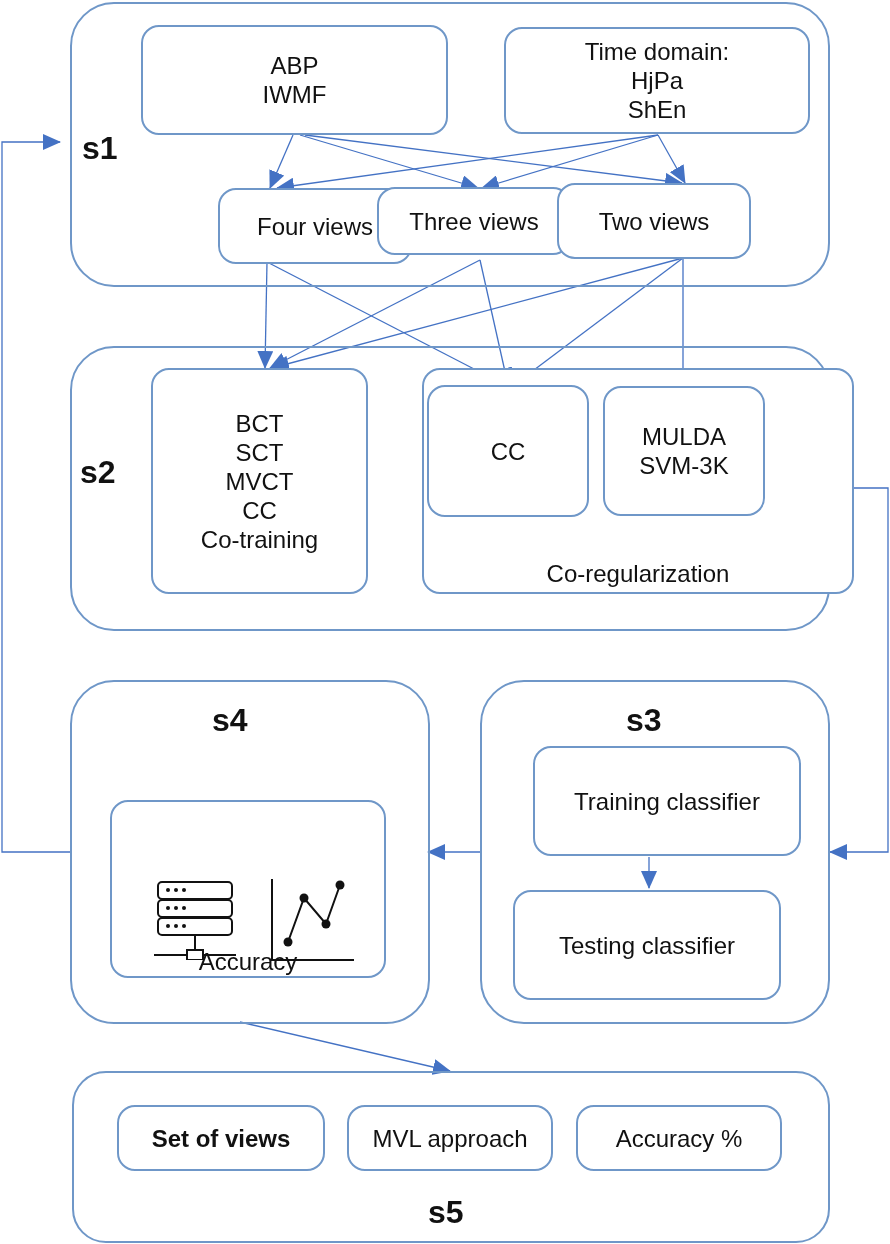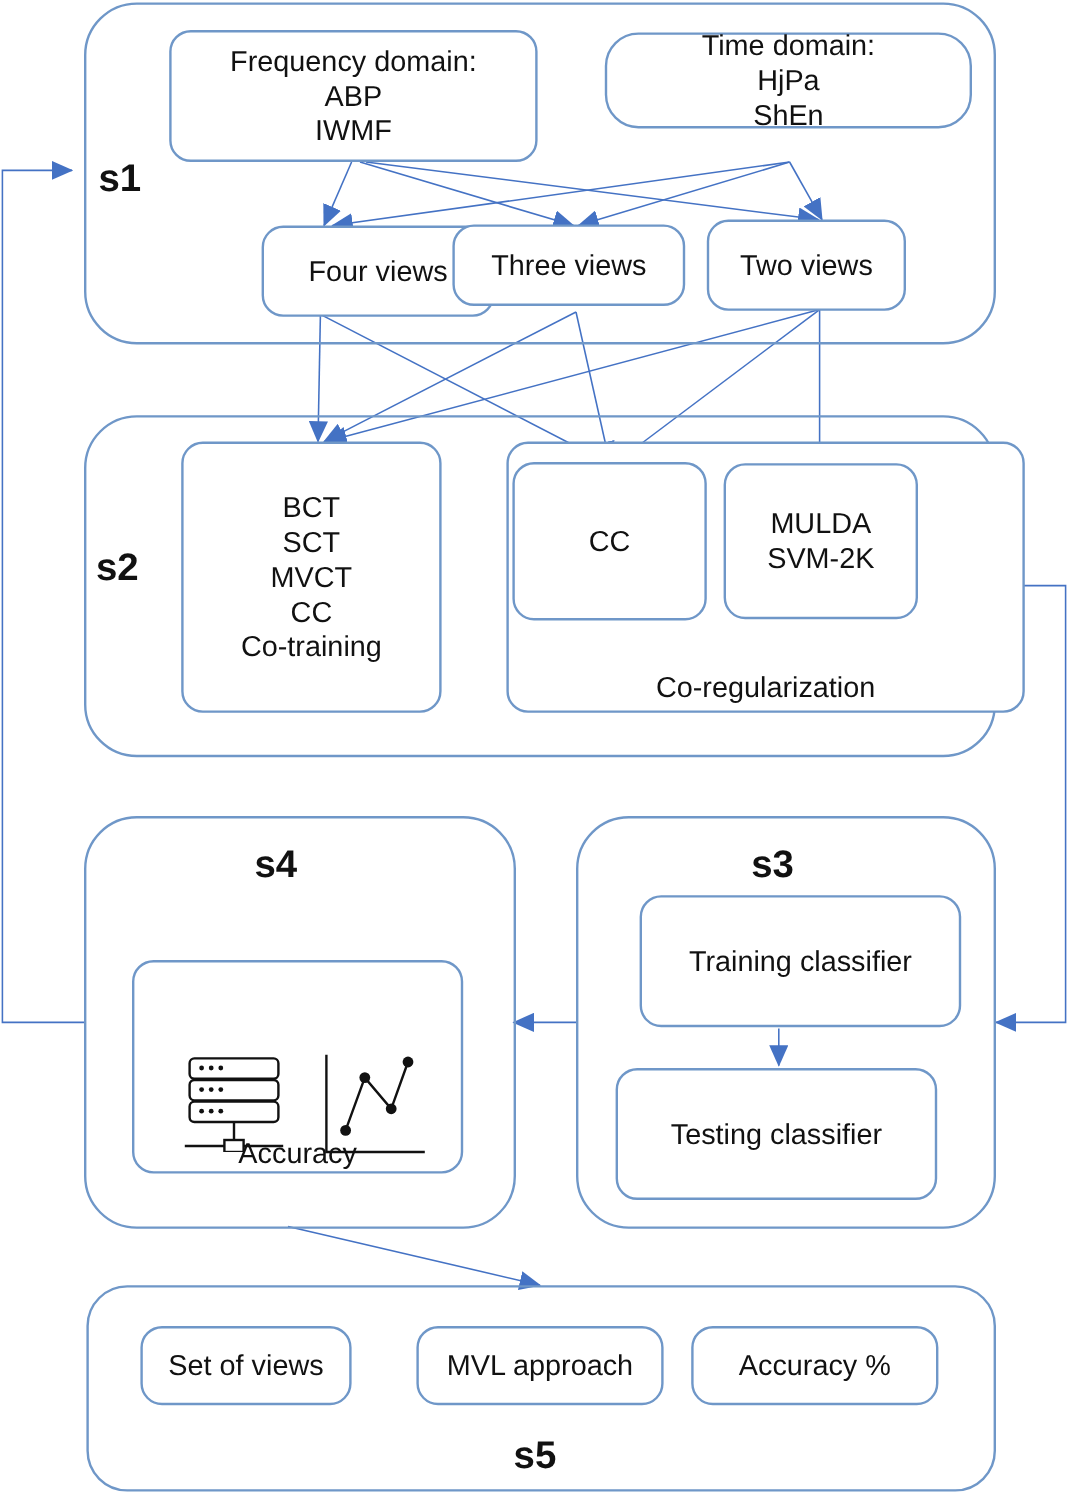--- a/index.html
+++ b/index.html
@@ -49,57 +49,56 @@
 
     <polyline points="70,852 2,852 2,142 60,142" marker-end="url(#ahL)"></polyline>
 
     <line x1="240" y1="1022" x2="450" y2="1071" marker-end="url(#ahL)"></line>
   </g>
 </svg>
 
 <div class="box outer" style="left:70px;top:2px;width:760px;height:285px;"></div>
 <div class="stage" style="left:82px;top:128px;">s1</div>
 <div class="box inner" style="left:141px;top:25px;width:307px;height:110px;">
-  <span class="lbl ln">Frequency domain:</span>
   <span class="lbl ln">ABP</span>
   <span class="lbl ln">IWMF</span>
 </div>
-<div class="box inner" style="left:504px;top:27px;width:306px;height:80px;border-radius:28px;">
+<div class="box inner" style="left:504px;top:27px;width:306px;height:107px;">
   <span class="lbl ln">Time domain:</span>
   <span class="lbl ln">HjPa</span>
   <span class="lbl ln">ShEn</span>
 </div>
 <div class="box inner" style="left:170px;top:188px;width:194px;height:76px;margin-left:48px;">
   <span class="lbl">Four views</span>
 </div>
 <div class="box inner" style="left:377px;top:187px;width:194px;height:68px;justify-content:center;">
   <span class="lbl">Three views</span>
 </div>
-<div class="box inner" style="left:589px;top:183px;width:166px;height:76px;">
+<div class="box inner" style="left:557px;top:183px;width:194px;height:76px;">
   <span class="lbl">Two views</span>
 </div>
 
 <div class="box outer" style="left:70px;top:346px;width:760px;height:285px;"></div>
 <div class="stage" style="left:80px;top:452px;">s2</div>
 <div class="box inner" style="left:151px;top:368px;width:217px;height:226px;border-radius:18px;">
   <span class="lbl ln">BCT</span>
   <span class="lbl ln">SCT</span>
   <span class="lbl ln">MVCT</span>
   <span class="lbl ln">CC</span>
   <span class="lbl ln">Co-training</span>
 </div>
 <div class="box inner" style="left:422px;top:368px;width:432px;height:226px;justify-content:flex-end;padding-bottom:4px;">
   <span class="lbl">Co-regularization</span>
 </div>
 <div class="box inner" style="left:427px;top:385px;width:162px;height:132px;">
   <span class="lbl">CC</span>
 </div>
 <div class="box inner" style="left:603px;top:386px;width:162px;height:130px;">
   <span class="lbl ln">MULDA</span>
-  <span class="lbl ln">SVM-2K</span>
+  <span class="lbl ln">SVM-3K</span>
 </div>
 
 <div class="box outer" style="left:70px;top:680px;width:360px;height:344px;"></div>
 <div class="stage" style="left:212px;top:700px;">s4</div>
 <div class="box inner" style="left:110px;top:800px;width:276px;height:178px;justify-content:flex-end;padding-top:30px;">
   <span class="lbl">Accuracy</span>
 </div>
 <svg style="position:absolute;left:152px;top:880px;width:86px;height:80px;" viewBox="0 0 86 80">
   <g fill="none" stroke="#111" stroke-width="2">
     <rect x="6" y="2" width="74" height="17" rx="4"></rect>
@@ -138,21 +137,21 @@
 <div class="stage" style="left:626px;top:700px;">s3</div>
 <div class="box inner" style="left:513px;top:746px;width:268px;height:110px;margin-left:20px;">
   <span class="lbl">Training classifier</span>
 </div>
 <div class="box inner" style="left:513px;top:890px;width:268px;height:110px;">
   <span class="lbl">Testing classifier</span>
 </div>
 
 <div class="box outer" style="left:72px;top:1071px;width:758px;height:172px;border-radius:34px;"></div>
 <div class="stage" style="left:428px;top:1192px;">s5</div>
-<div class="box inner" style="left:117px;top:1105px;width:176px;height:66px;">
+<div class="box inner" style="left:117px;top:1105px;width:208px;height:66px;font-weight:bold;">
   <span class="lbl">Set of views</span>
 </div>
 <div class="box inner" style="left:347px;top:1105px;width:206px;height:66px;">
   <span class="lbl">MVL approach</span>
 </div>
 <div class="box inner" style="left:576px;top:1105px;width:206px;height:66px;">
   <span class="lbl">Accuracy %</span>
 </div>
 
 </body></html>

